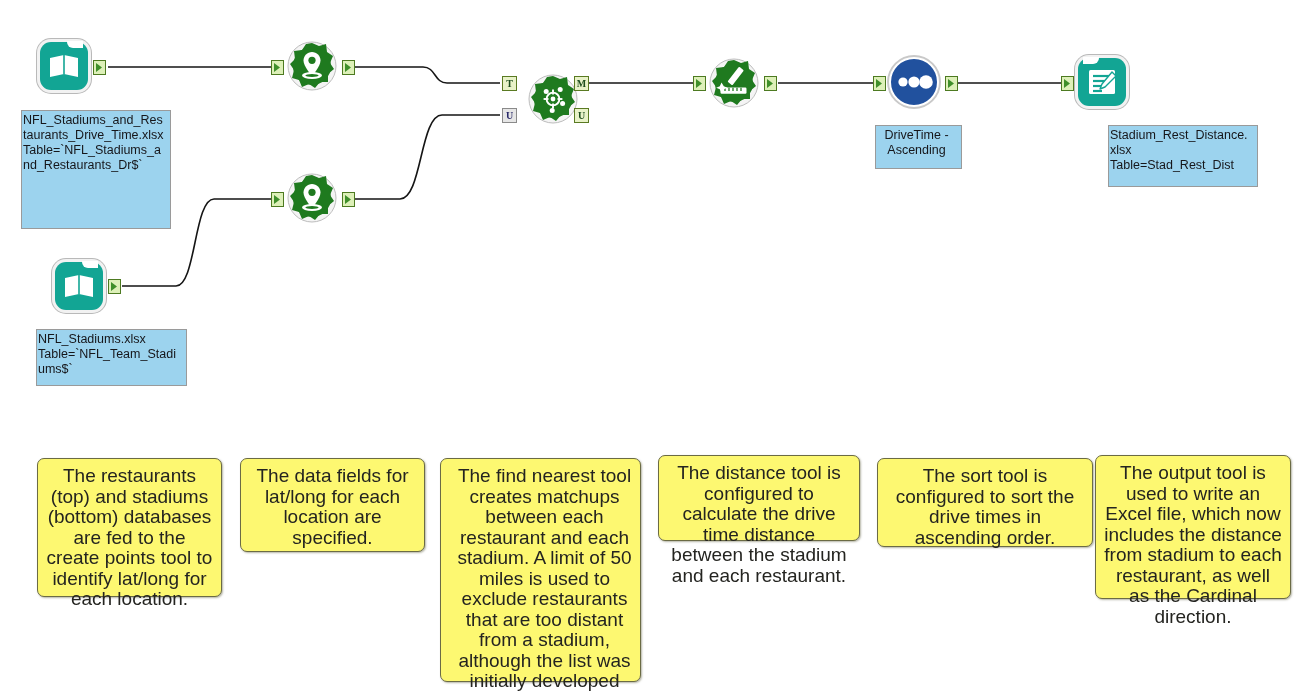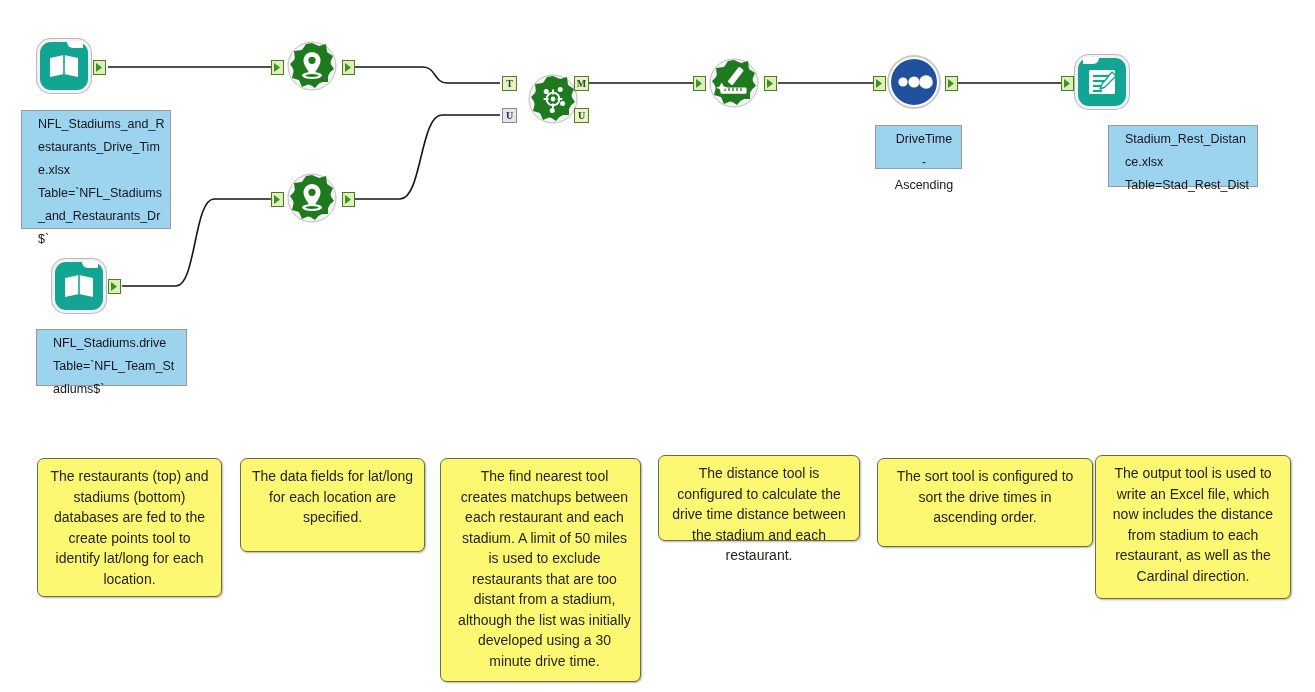--- a/index.html
+++ b/index.html
@@ -109,36 +109,36 @@
     color: #2a2a6a;
   }
   
   .bluelabel {
     position: absolute;
     background: #9cd3ee;
     border: 1px solid #9a9a9a;
     box-sizing: border-box;
     color: #16161a;
     font-size: 12.5px;
-    line-height: 23px;
-    padding: 2px 5px 3px 16px;
+    line-height: 15px;
+    padding: 2px 5px 3px 1px;
     font-family: "Liberation Sans", sans-serif;
     white-space: pre-line;
     word-break: break-all;
   }
   .bluelabel.nowrap { word-break: normal; }
   
   .comment {
     position: absolute;
     background: #fdf871;
     border: 1px solid #6b6b45;
     border-radius: 7px;
     box-sizing: border-box;
     color: #242420;
-    font-size: 14px;
+    font-size: 19px;
     line-height: 20.5px;
     text-align: center;
     padding: 7px 8px 7px 8px;
     font-family: "Liberation Sans", sans-serif;
     box-shadow: 1px 1px 2px rgba(90,90,60,0.45);
   }
 </style>
 </head>
 <body>
 
@@ -365,21 +365,21 @@
   <div class="anchor" style="left:1061px; top:76px;">
     <svg width="13" height="15" viewBox="0 0 13 15" xmlns="http://www.w3.org/2000/svg">
       <rect x="0.5" y="0.5" width="12" height="14" fill="#ddf0b8" stroke="#4d7a21"></rect>
       <path d="M3 3 L9 7.5 L3 12 Z" fill="#3f8f2a"></path>
     </svg>
   </div>
 
   <div class="bluelabel" style="left:21px; top:110px; width:150px; height:119px;">NFL_Stadiums_and_Restaurants_Drive_Time.xlsx
 Table=`NFL_Stadiums_and_Restaurants_Dr$`</div>
 
-  <div class="bluelabel" style="left:36px; top:329px; width:151px; height:57px;">NFL_Stadiums.drive
+  <div class="bluelabel" style="left:36px; top:329px; width:151px; height:57px;">NFL_Stadiums.xlsx
 Table=`NFL_Team_Stadiums$`</div>
 
   <div class="bluelabel nowrap" style="left:875px; top:125px; width:87px; height:44px;text-align:center;">DriveTime - Ascending</div>
 
   <div class="bluelabel" style="left:1108px; top:125px; width:150px; height:62px;">Stadium_Rest_Distance.xlsx
 Table=Stad_Rest_Dist</div>
 
   <div class="comment" style="left:37px; top:458px; width:185px; height:139px;">The restaurants (top) and stadiums (bottom) databases are fed to the create points tool to identify lat/long for each location.</div>
 
   <div class="comment" style="left:240px; top:458px; width:185px; height:94px;">The data fields for lat/long for each location are specified.</div>

